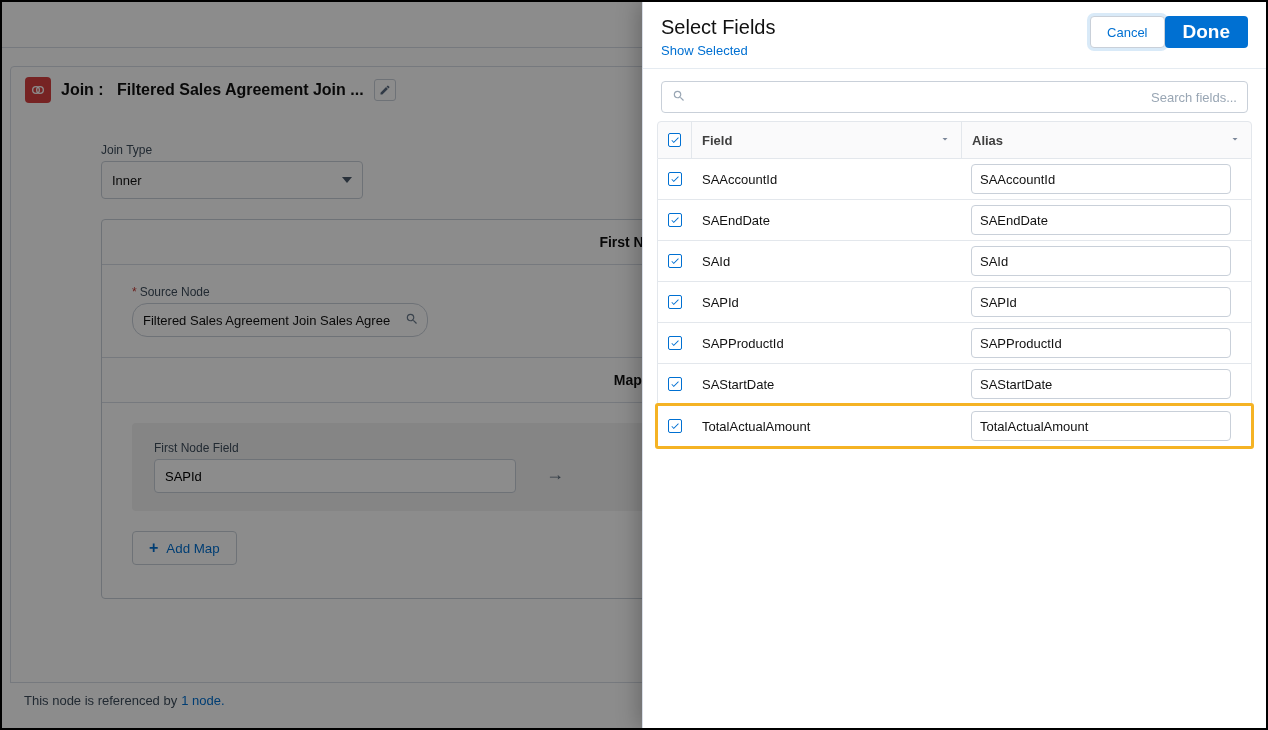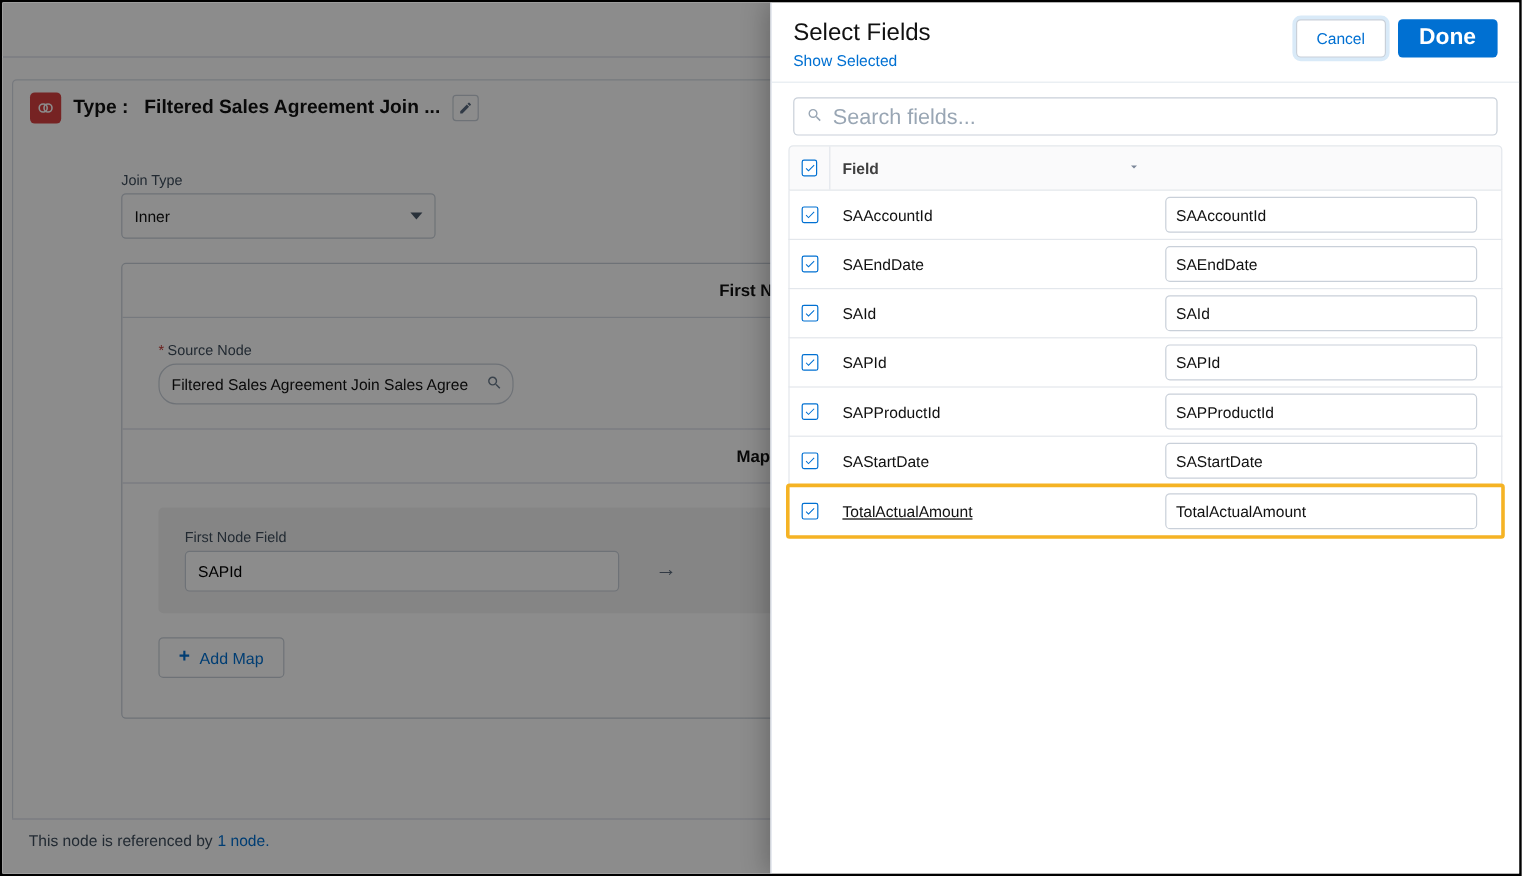--- a/index.html
+++ b/index.html
@@ -133,40 +133,40 @@
     display:flex; flex-direction:column;
     border-left:1px solid #d8dde6;
   }
   .so-header {
     padding:14px 18px 10px 18px;
     display:flex; align-items:flex-start; justify-content:space-between;
     border-bottom:1px solid #e5ebf1;
   }
   .so-title-wrap h2 { font-size:20px; font-weight:400; color:#111; margin-bottom:4px;}
   .so-link { color:#0070d2; font-size:13px; cursor:pointer; text-decoration:none;}
-  .so-actions { display:flex; gap:10px; align-items:center;padding-left:14px;}
+  .so-actions { display:flex; gap:0; align-items:center;padding-left:14px;}
   .btn-neutral {
     height:32px; padding:0 16px; border:1px solid #c9d0d9; border-radius:4px;
     background:#fff; color:#0070d2; font-size:13px; cursor:pointer;
     box-shadow:0 0 0 3px #d9eaf8;
   }
   .btn-brand {
     height:32px; padding:0 18px; border:none; border-radius:4px;
     background:#0070d2; color:#fff; font-size:19px; font-weight:600; cursor:pointer;
   }
 
   .so-search-wrap { padding:12px 18px 8px 18px;}
   .so-search {
     height:32px; border:1px solid #c9d0d9; border-radius:4px;
     display:flex;align-items:center;padding:0 10px; gap:8px;
     width:100%;
   }
   .so-search svg { width:14px;height:14px;fill:#99a6b4;}
   .so-search input {
-    border:none; outline:none; font-size:18px; flex:1; color:#3e4d5c;
+    border:none; outline:none; font-size:13px; flex:1; color:#3e4d5c;text-align:right;
   }
   .so-search input::placeholder { color:#99a6b4;}
 
   .so-table {
     padding:0 14px 14px 14px;
   }
   .so-table-head, .so-row {
     display:grid;
     grid-template-columns: 34px 1fr 290px;
     align-items:center;
@@ -198,39 +198,38 @@
   .alias-input {
     width:calc(100% - 10px); height:30px; border:1px solid #c9d0d9; border-radius:4px;
     padding:0 8px; font-size:13px; color:#111; outline:none;
   }
 
   .highlight-row {
     border:3px solid #f5b324;
     border-radius:3px;
     margin:-2px -2px 0 -2px;
     height:46px;
-    text-decoration:underline;
   }
 </style>
 </head>
 <body>
 
 <div class="bg-wrap">
   <div class="bg-top-strip"></div>
 
   <div class="bg-card">
     <div class="bg-card-header">
       <span class="join-icon">
         <svg viewBox="0 0 24 24">
             <circle cx="9" cy="12" r="5" fill="none" stroke="#fff" stroke-width="2"></circle>
             <circle cx="15" cy="12" r="5" fill="none" stroke="#fff" stroke-width="2"></circle>
           </svg>
       </span>
       <span class="join-title">
-        <span>Type :</span>
+        <span>Join :</span>
         &nbsp;
         <span>Filtered Sales Agreement Join ...</span>
       </span>
       <span class="edit-btn">
         <svg viewBox="0 0 24 24">
             <path d="M3 17.25V21h3.75L17.81 9.94l-3.75-3.75L3 17.25zM20.71 7.04a1 1 0 0 0 0-1.41l-2.34-2.34a1 1 0 0 0-1.41 0l-1.83 1.83 3.75 3.75 1.83-1.83z"></path>
           </svg>
       </span>
     </div>
 
@@ -327,20 +326,28 @@
         </span>
       </div>
       <div class="head-cell">
         <span>Field</span>
         <span class="chev">
           <svg viewBox="0 0 24 24">
               <path d="M7 10l5 5 5-5z"></path>
             </svg>
         </span>
       </div>
+      <div class="head-cell head-sep">
+        <span>Alias</span>
+        <span class="chev">
+          <svg viewBox="0 0 24 24">
+              <path d="M7 10l5 5 5-5z"></path>
+            </svg>
+        </span>
+      </div>
     </div>
     <div id="rows-container">
         <div class="so-row">
     <div class="cb-wrap">
       <span class="cb">
         <svg viewBox="0 0 24 24">
                 <path d="M9 16.17 4.83 12l-1.42 1.41L9 19 21 7l-1.41-1.41z"></path>
               </svg>
       </span>
     </div>

